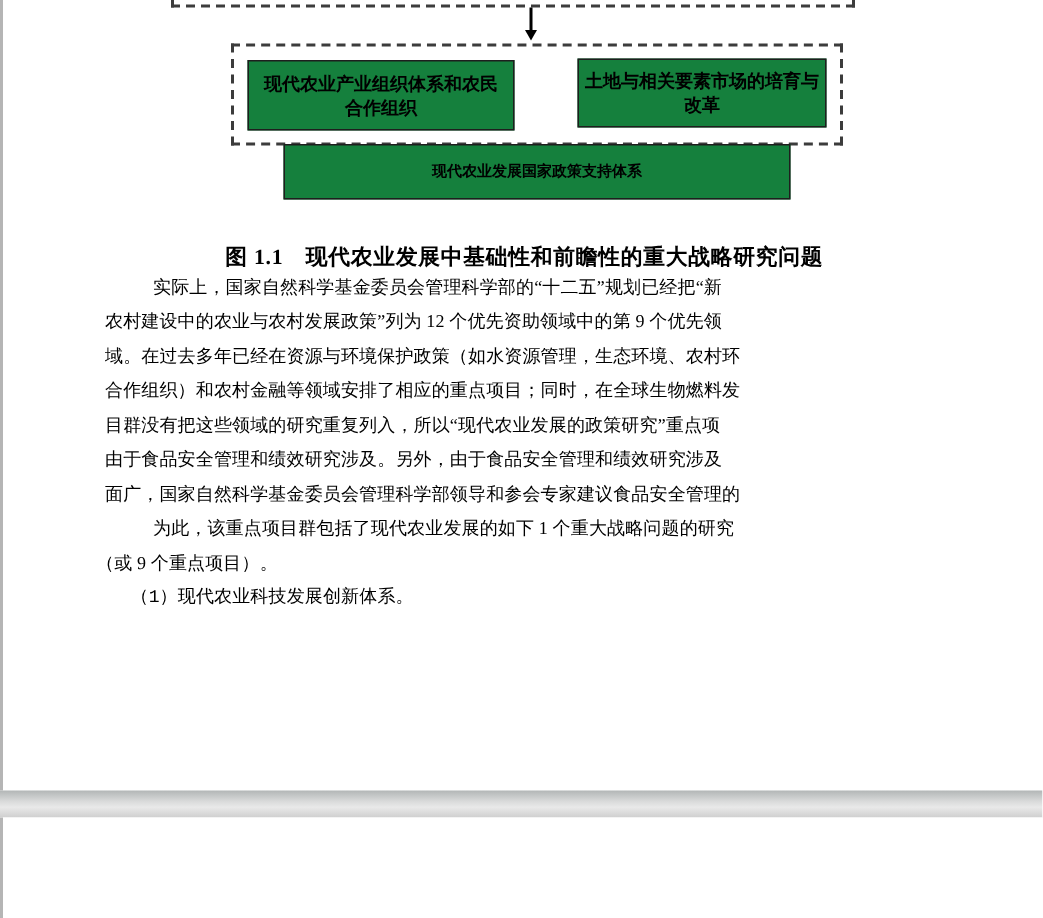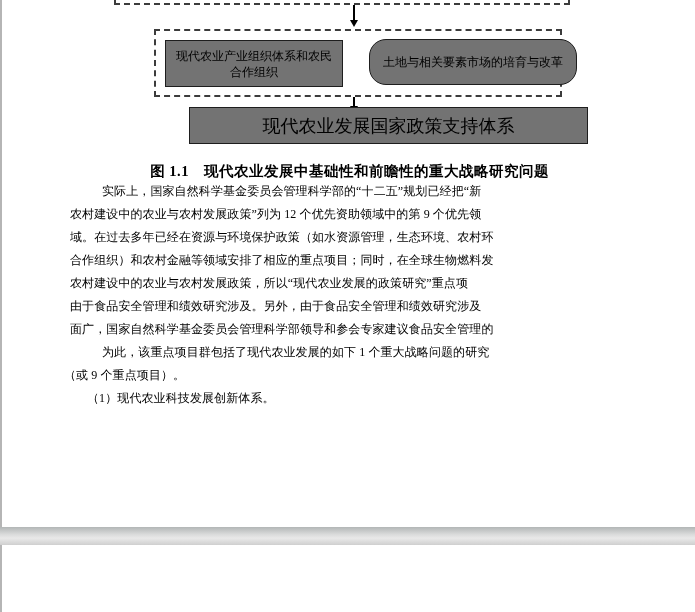--- a/index.html
+++ b/index.html
@@ -14,46 +14,46 @@
   #page-2{top:545px;height:67px;}
   #page-separator{
     position:absolute;left:0;top:527px;width:695px;height:18px;
     background:linear-gradient(180deg,#b2b6b6 0%,#d9dada 40%,#e9e9e9 62%,#cfcfcf 100%);
   }
   
   .dashed-box{position:absolute;border:2px dashed #3c3c3c;box-sizing:border-box;background:transparent;}
   #dashed-top{left:112px;top:-42px;width:456px;height:47px;}
   #dashed-group{left:152px;top:29px;width:408px;height:68px;}
   .solid-box{
-    position:absolute;border:1.5px solid #1e1e1e;box-sizing:border-box;background:#737373;
+    position:absolute;border:1.5px solid #1e1e1e;box-sizing:border-box;background:#15803d;
     display:flex;align-items:center;justify-content:center;text-align:center;
-    font-size:12px;line-height:16px;
+    font-size:12px;line-height:16px;font-weight:bold;
   }
   #box-org{left:163px;top:40px;width:178px;height:47px;flex-direction:column;}
-  #box-land{left:367px;top:39px;width:208px;height:46px;border-radius:17px;}
-  #box-policy{left:187px;top:107px;width:399px;height:37px;font-size:18px;}
+  #box-land{left:383px;top:39px;width:166px;height:46px;}
+  #box-policy{left:187px;top:96px;width:338px;height:37px;font-size:10px;}
   .arrow-shaft{position:absolute;width:2px;background:#000;}
   .arrow-head{position:absolute;width:0;height:0;border-left:4.5px solid transparent;border-right:4.5px solid transparent;border-top:7px solid #000;}
   #arrow1-shaft{left:351px;top:5px;height:15px;}
   #arrow1-head{left:347.5px;top:20px;}
   #arrow2-shaft{left:351px;top:97px;height:9px;}
   #arrow2-head{left:347.5px;top:106px;}
   
   #figure-caption{
     position:absolute;left:0;top:162px;width:695px;text-align:center;
     font-weight:bold;font-size:14.5px;letter-spacing:0.5px;
   }
   
   #body-text{
     position:absolute;left:68px;top:180px;width:562px;
     font-size:12px;line-height:23px;letter-spacing:0.1px;
   }
   .tline{height:23px;white-space:nowrap;}
   .indent{padding-left:32px;}
-  .indent-paren{padding-left:17px;}
+  .indent-paren{padding-left:17px;font-family:Liberation Mono, monospace;}
   .outdent-paren{margin-left:-6px;}
 </style>
 </head>
 <body>
 
 <div class="page" id="page-1">
 
   <div>
     <div class="dashed-box" id="dashed-top"></div>
 
@@ -79,21 +79,21 @@
     </div>
 
     <div id="figure-caption">图 1.1　现代农业发展中基础性和前瞻性的重大战略研究问题</div>
   </div>
 
   <div id="body-text">
     <div class="tline indent">实际上，国家自然科学基金委员会管理科学部的“十二五”规划已经把“新</div>
     <div class="tline">农村建设中的农业与农村发展政策”列为 12 个优先资助领域中的第 9 个优先领</div>
     <div class="tline">域。在过去多年已经在资源与环境保护政策（如水资源管理，生态环境、农村环</div>
     <div class="tline">合作组织）和农村金融等领域安排了相应的重点项目；同时，在全球生物燃料发</div>
-    <div class="tline">农村建设中的农业与农村发展政策，所以“现代农业发展的政策研究”重点项</div>
+    <div class="tline">目群没有把这些领域的研究重复列入，所以“现代农业发展的政策研究”重点项</div>
     <div class="tline">由于食品安全管理和绩效研究涉及。另外，由于食品安全管理和绩效研究涉及</div>
     <div class="tline">面广，国家自然科学基金委员会管理科学部领导和参会专家建议食品安全管理的</div>
     <div class="tline indent">为此，该重点项目群包括了现代农业发展的如下 1 个重大战略问题的研究</div>
     <div class="tline outdent-paren">（或 9 个重点项目）。</div>
     <div class="tline indent-paren">（1）现代农业科技发展创新体系。</div>
   </div>
 
 </div>
 
 <div id="page-separator"></div>

